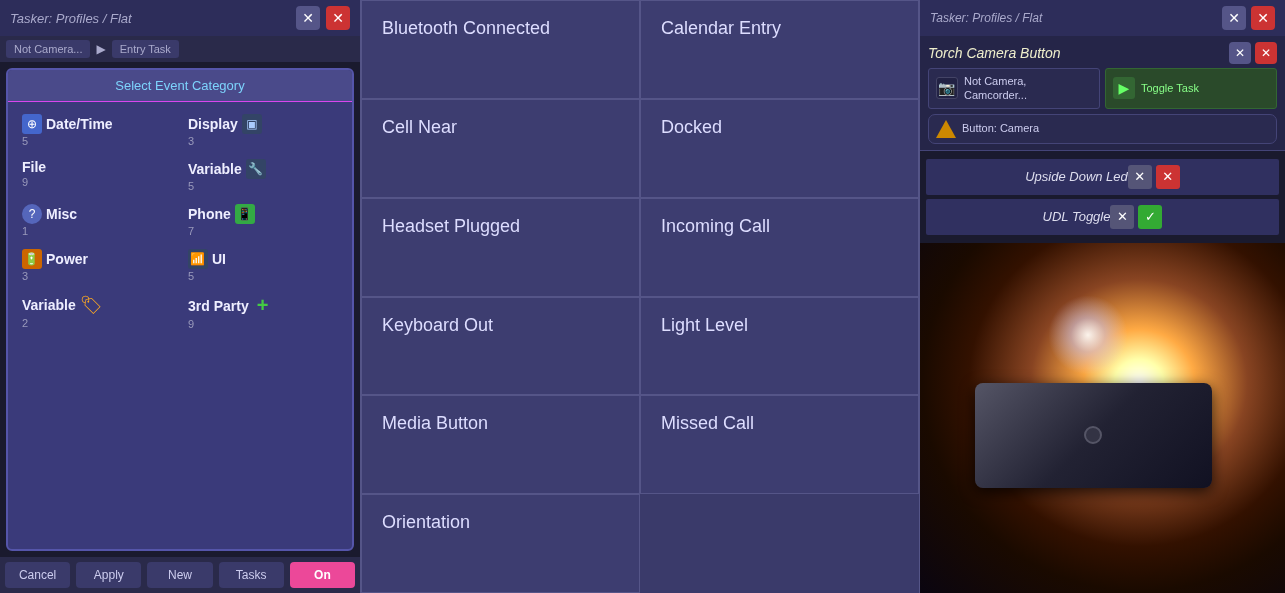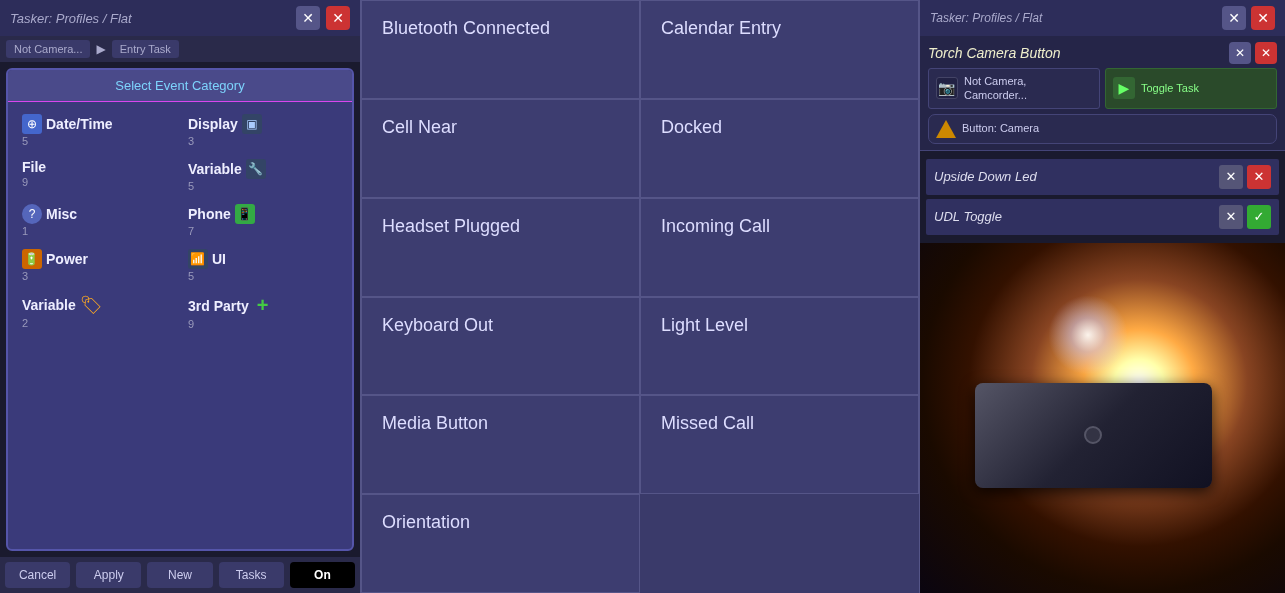--- a/index.html
+++ b/index.html
@@ -160,21 +160,21 @@
       padding: 6px 4px;
       background: #3a3a6a;
       color: #ccccee;
       font-size: 12px;
       text-align: center;
       border-radius: 4px;
       cursor: pointer;
     }
 
     .bottom-btn.green {
-      background: #000000;
+      background: #ec4899;
       color: white;
       font-weight: bold;
     }
 
     
     .middle-panel {
       flex: 1;
       background: #3a3a6a;
       display: grid;
       grid-template-columns: 1fr 1fr;
@@ -283,21 +283,21 @@
       color: #ccccee;
       font-size: 11px;
       line-height: 1.3;
     }
 
     .profile-row {
       background: #303060;
       padding: 6px 8px;
       display: flex;
       align-items: center;
-      justify-content: space-between;
+      justify-content: center;
       margin: 4px 0;
       border-radius: 2px;
     }
 
     .profile-row-name {
       color: #ddddee;
       font-size: 13px;
       font-style: italic;
     }
 

